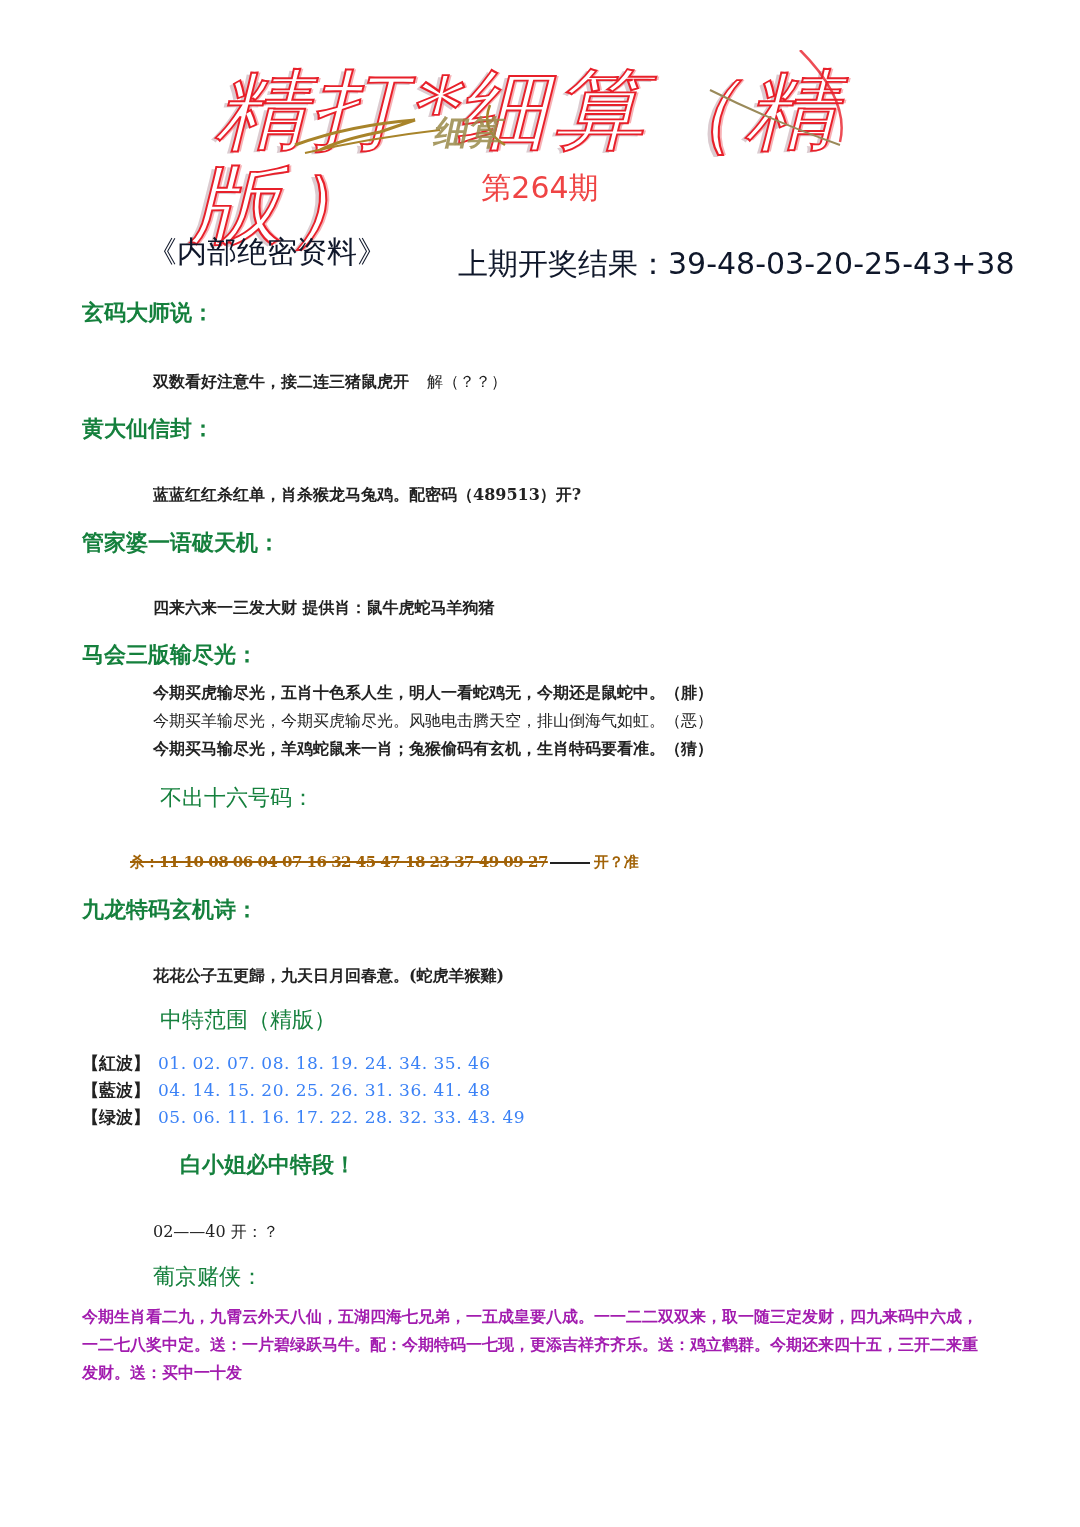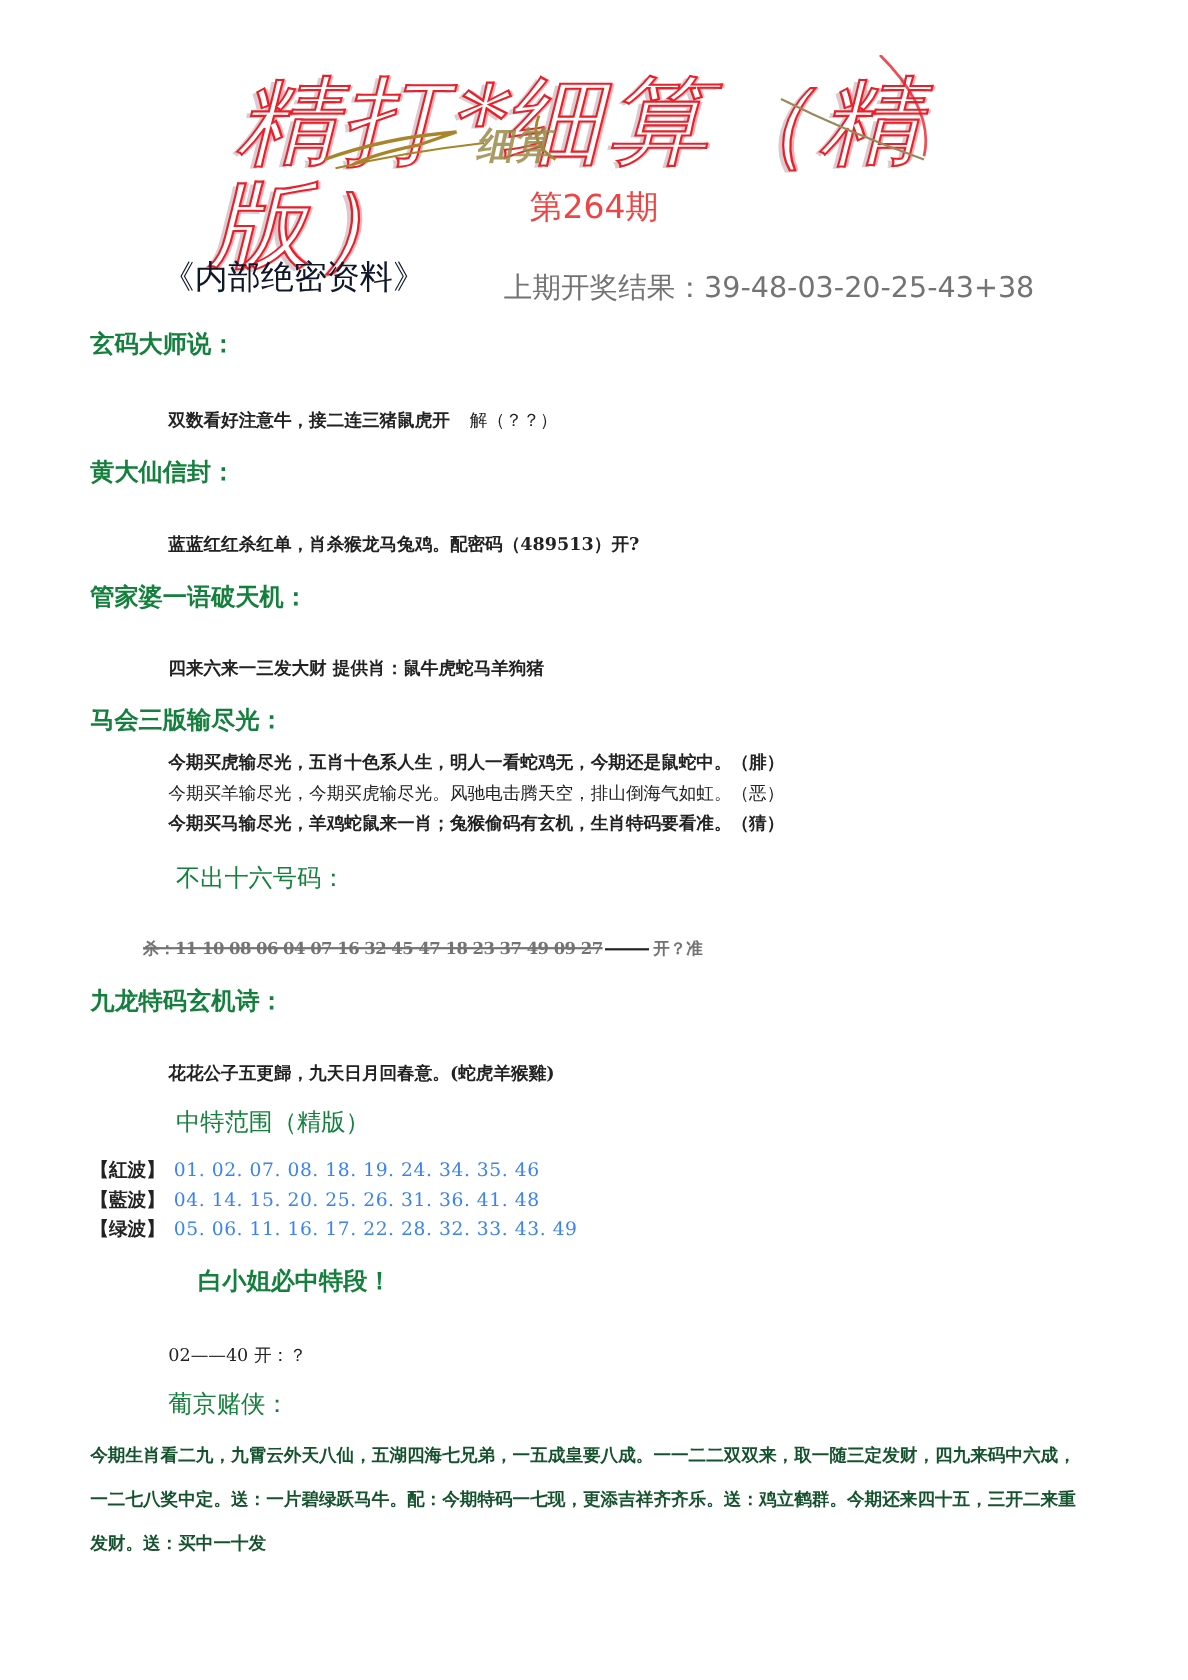--- a/index.html
+++ b/index.html
@@ -25,44 +25,44 @@
 
   .period {
     left: 0; width: 1080px; top: 168px; text-align: center;
     font-family: "DejaVu Sans", sans-serif; font-size: 30px; color: #ef4444;
   }
   .internal {
     left: 147px; top: 232px; font-size: 30px; color: #0f172a; font-weight: normal;
     font-family: "DejaVu Serif", serif;
   }
   .last-result {
-    left: 458px; top: 244px; font-size: 26px; color: #737373;
+    left: 458px; top: 244px; font-size: 30px; color: #0f172a;
     font-family: "DejaVu Sans", sans-serif;
   }
 
   .h {
     font-family: "DejaVu Serif", serif; font-size: 22px; font-weight: bold; color: #15803d;
   }
   .b {
     font-family: "DejaVu Serif", serif; font-size: 16px; color: #222;
   }
   .b strong { font-weight: bold; }
 
   .strike-line {
     left: 130px; top: 853px; font-family: "DejaVu Serif", serif; font-size: 15px; font-weight: bold;
-    color: #737373;
+    color: #a16207;
   }
   .strike-line .nums { text-decoration: line-through; text-decoration-thickness: 2px; letter-spacing: -0.5px; }
   .strike-line .dash { display: inline-block; width: 40px; border-top: 2px solid #222; vertical-align: middle; margin: 0 4px 0 2px; }
 
   .wave-row { font-family: "DejaVu Serif", serif; font-size: 17px; color: #222; }
   .wave-row .tag { font-weight: bold; margin-right: 8px; }
   .wave-row .nums { color: #3b82f6; letter-spacing: 0.5px; }
 
-  .poem { left: 82px; font-family: "DejaVu Serif", serif; font-size: 16px; font-weight: bold; color: #14532d; line-height: 40px; width: 900px; white-space: normal; }
+  .poem { left: 82px; font-family: "DejaVu Serif", serif; font-size: 16px; font-weight: bold; color: #a21caf; line-height: 28px; width: 900px; white-space: normal; }
 </style>
 </head>
 <body>
 
 <div class="banner">
   <div class="banner-text">精打*细算（精版）</div>
   <svg width="660" height="120">
     <path d="M 95 95 Q 150 75 215 70 L 180 82 Q 140 90 120 100" stroke="#a8842a" stroke-width="3" fill="none"></path>
     <path d="M 105 103 Q 170 88 240 80" stroke="#a8842a" stroke-width="2" fill="none"></path>
     <path d="M 290 55 Q 280 80 305 95" stroke="#a8842a" stroke-width="2.5" fill="none"></path>

